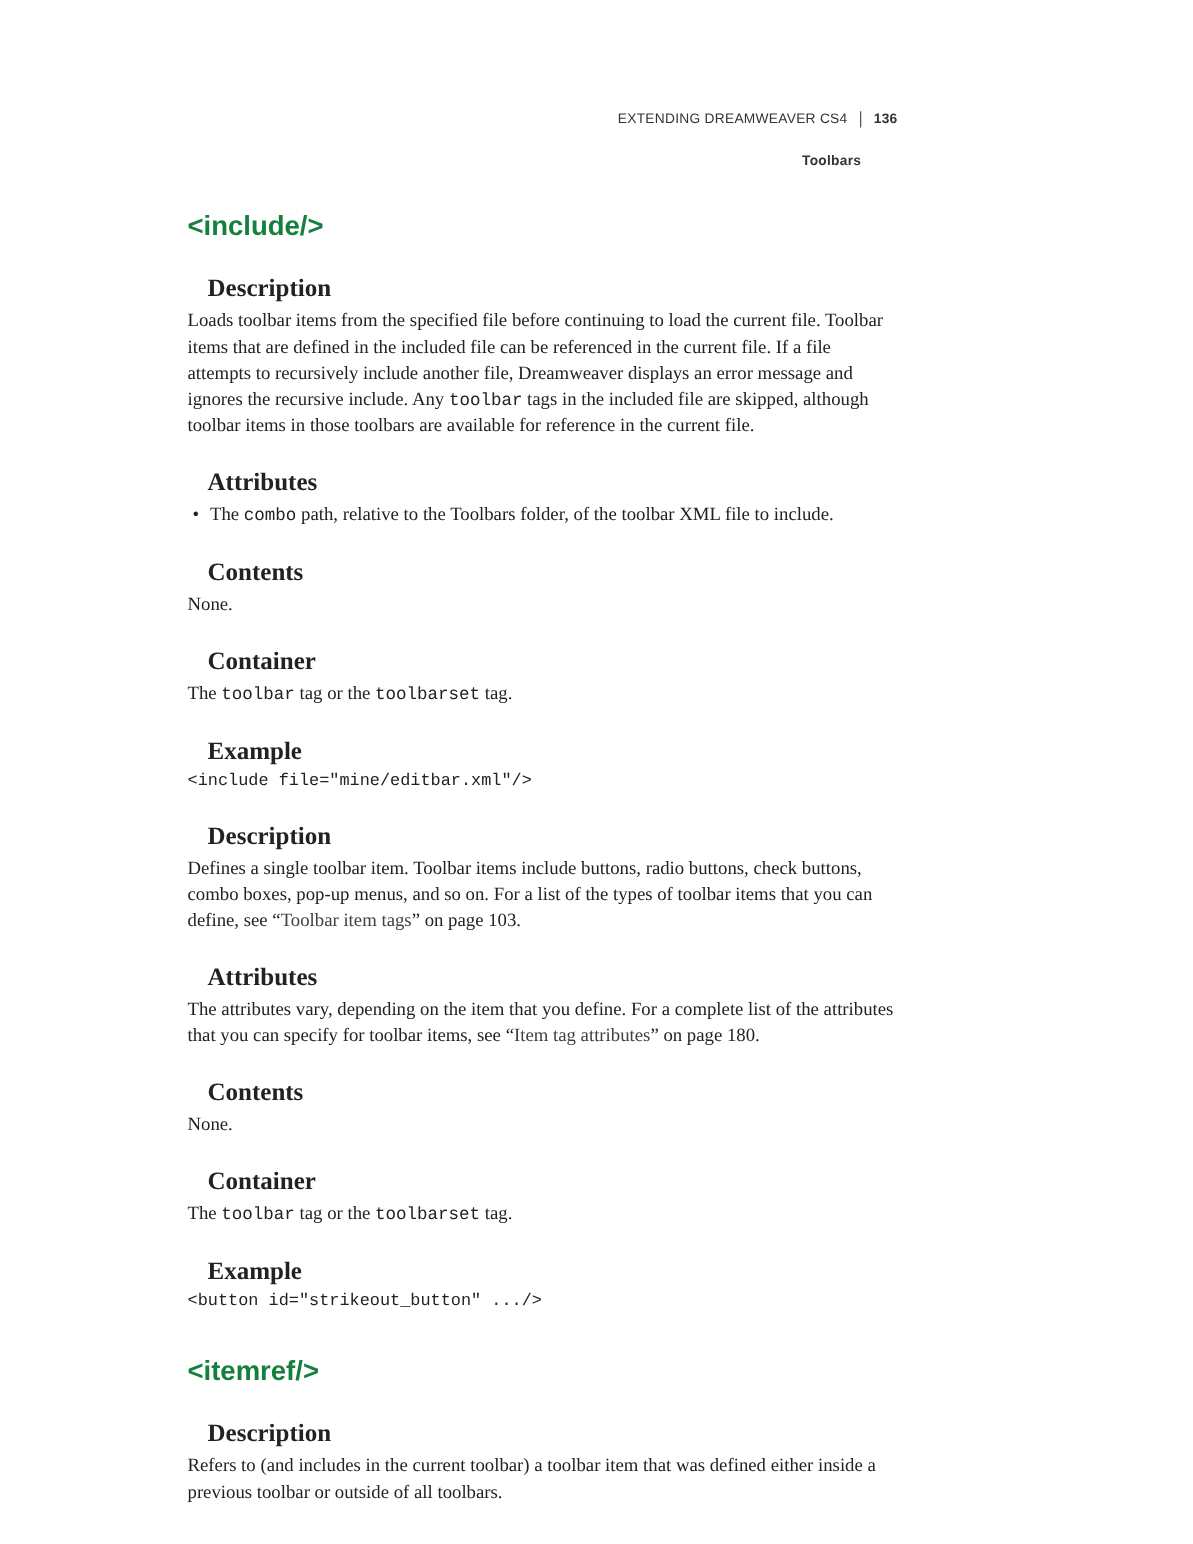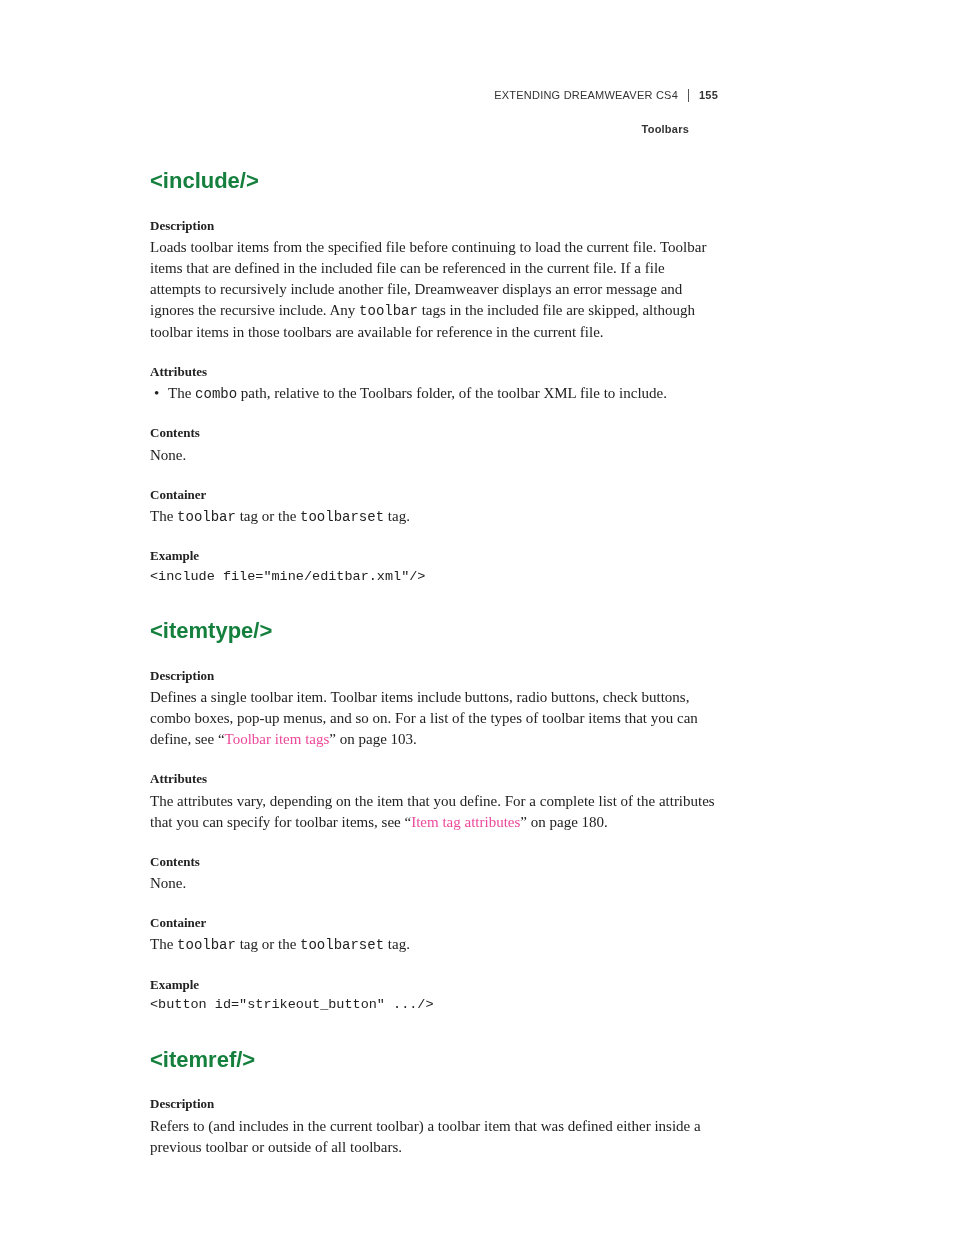--- a/index.html
+++ b/index.html
@@ -61,22 +61,22 @@
   h2.entry {
     font-family: "Myriad Pro", "Segoe UI", Arial, sans-serif;
     font-weight: 700;
     font-size: 22px;
     margin: 30px 0 18px 0;
     color: #15803d;
   }
   .subhead {
     font-family: "Minion Pro", "Times New Roman", Georgia, serif;
     font-weight: 700;
-    font-size: 13px;
-    margin: 20px 0 2px 0;
+    font-size: 20px;
+    margin: 20px 0 2px 16px;
   }
   .para {
     margin: 0 0 4px 0;
     font-size: 15px;
   }
   ul.bullets {
     list-style: none;
     padding: 0;
     margin: 2px 0 4px 0;
   }
@@ -95,35 +95,35 @@
     font-family: "Courier New", Courier, monospace;
     font-size: 14px;
   }
   .codeblock {
     font-family: "Courier New", Courier, monospace;
     font-size: 13.5px;
     margin: 2px 0 8px 0;
     white-space: pre;
   }
   a.xref {
-    color: #ec4899;
+    color: #404040;
     text-decoration: none;
   }
   .section-block { margin-bottom: 8px; }
 </style>
 </head>
 <body>
 
 <div class="page">
 
   <div class="running-header">
     <span class="line1">
       <span class="book">EXTENDING DREAMWEAVER CS4</span>
       <span class="vrule"></span>
-      <span class="pageno">155</span>
+      <span class="pageno">136</span>
     </span>
     <span class="section">Toolbars</span>
   </div>
 
   <div class="content">
 
     <h2 class="entry">&lt;include/&gt;</h2>
 
     <div class="section-block">
       <div class="subhead">Description</div>
@@ -151,21 +151,20 @@
       <p class="para">
         <span>The </span><code>toolbar</code><span> tag or the </span><code>toolbarset</code><span> tag.</span>
       </p>
     </div>
 
     <div class="section-block">
       <div class="subhead">Example</div>
       <div class="codeblock">&lt;include file="mine/editbar.xml"/&gt;</div>
     </div>
 
-    <h2 class="entry">&lt;itemtype/&gt;</h2>
 
     <div class="section-block">
       <div class="subhead">Description</div>
       <p class="para">
         <span>Defines a single toolbar item. Toolbar items include buttons, radio buttons, check buttons, combo boxes, pop-up menus, and so on. For a list of the types of toolbar items that you can define, see “</span><a href="#" class="xref">Toolbar item tags</a><span>” on page 103.</span>
       </p>
     </div>
 
     <div class="section-block">
       <div class="subhead">Attributes</div>

